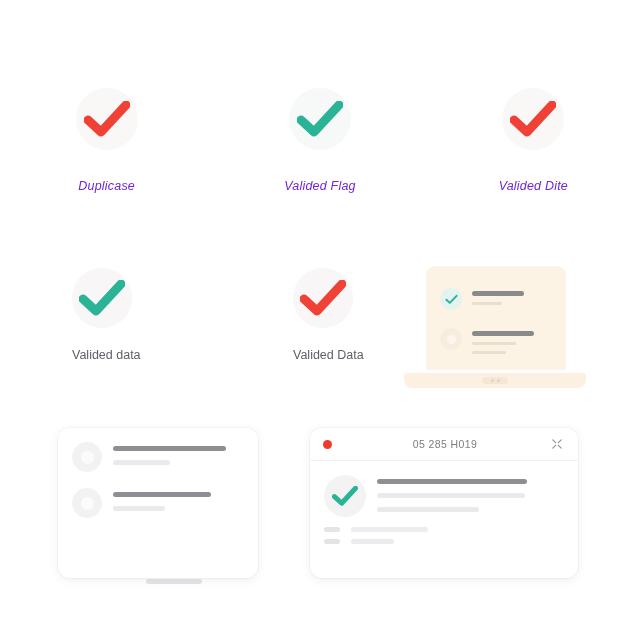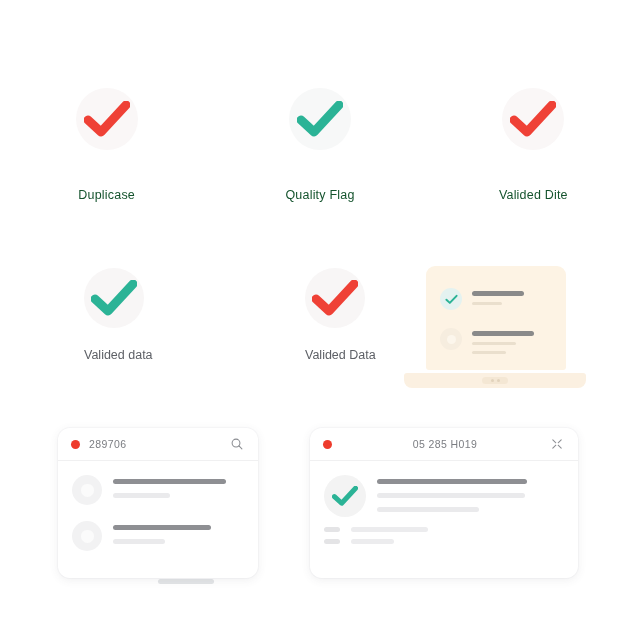--- a/index.html
+++ b/index.html
@@ -42,34 +42,35 @@
     height: 62px;
     border-radius: 50%;
     background: #faf7f7;
     display: flex;
     align-items: center;
     justify-content: center;
     position: relative;
   }
   .badge-circle.teal { background: #f7f8f8; }
   .badge-label {
-    margin-top: 38px;
+    margin-top: 29px;
     font-size: 12.5px;
-    color: #14532d;
+    color: #6d28d9;
     letter-spacing: .2px;
     white-space: nowrap;
+    font-style: italic;
   }
 
   
   .chk { display: block; }
 
   
   .mid-row {
     position: absolute;
-    left: 12px;
+    left: 0;
     top: 268px;
     width: 592px;
     height: 130px;
   }
   .mid-item { position: absolute; }
   .mid-circle {
     width: 60px;
     height: 60px;
     border-radius: 50%;
     background: #f8f6f6;
@@ -247,21 +248,21 @@
       <div class="badge-label">Duplicase</div>
     </div>
 
 
     <div class="badge-cell">
       <div class="badge-circle teal">
         <svg class="chk" width="46" height="36" viewBox="0 0 46 36">
           <path d="M4 19 L17 31 L42 4" fill="none" stroke="#2bb396" stroke-width="9" stroke-linecap="round" stroke-linejoin="round"></path>
         </svg>
       </div>
-      <div class="badge-label">Quality Flag</div>
+      <div class="badge-label">Valided Flag</div>
     </div>
 
     <div class="badge-cell">
       <div class="badge-circle">
         <svg class="chk" width="46" height="36" viewBox="0 0 46 36">
           <path d="M4 19 L17 31 L42 4" fill="none" stroke="#ef4136" stroke-width="9" stroke-linecap="round" stroke-linejoin="round"></path>
         </svg>
       </div>
       <div class="badge-label">Valided Dite</div>
     </div>
@@ -322,30 +323,20 @@
     </div>
     <div class="laptop-base">
       <div class="laptop-notch">
         <span class="laptop-dot"></span>
         <span class="laptop-dot"></span>
       </div>
     </div>
   </div>
 
   <div class="card" style="left:58px; top:428px; width:200px; height:150px;">
-    <div class="card-header">
-      <span class="dot-red"></span>
-      <span class="card-title">289706</span>
-      <span class="hdr-icon">
-        <svg width="14" height="14" viewBox="0 0 20 20">
-          <circle cx="8.6" cy="8.6" r="5.6" fill="none" stroke="currentColor" stroke-width="1.5"></circle>
-          <line x1="12.8" y1="12.8" x2="17" y2="17" stroke="currentColor" stroke-width="1.5" stroke-linecap="round"></line>
-        </svg>
-      </span>
-    </div>
     <div class="card-body">
 
       <div class="list-row">
         <div class="avatar-ph"></div>
         <div class="row-lines">
           <div class="r-ln dark" style="width:113px;"></div>
           <div class="r-ln light" style="width:57px;"></div>
         </div>
       </div>
 

